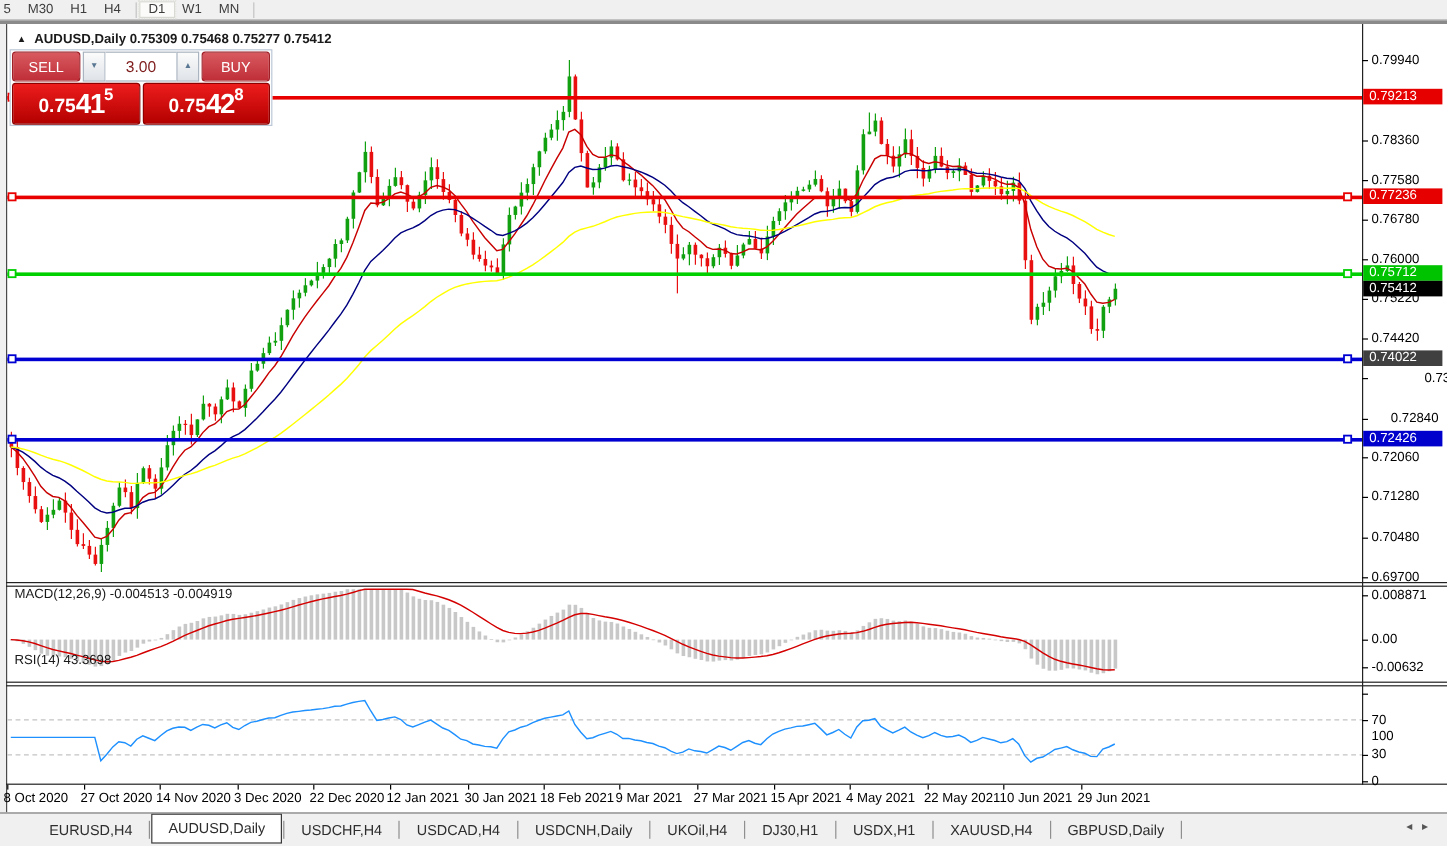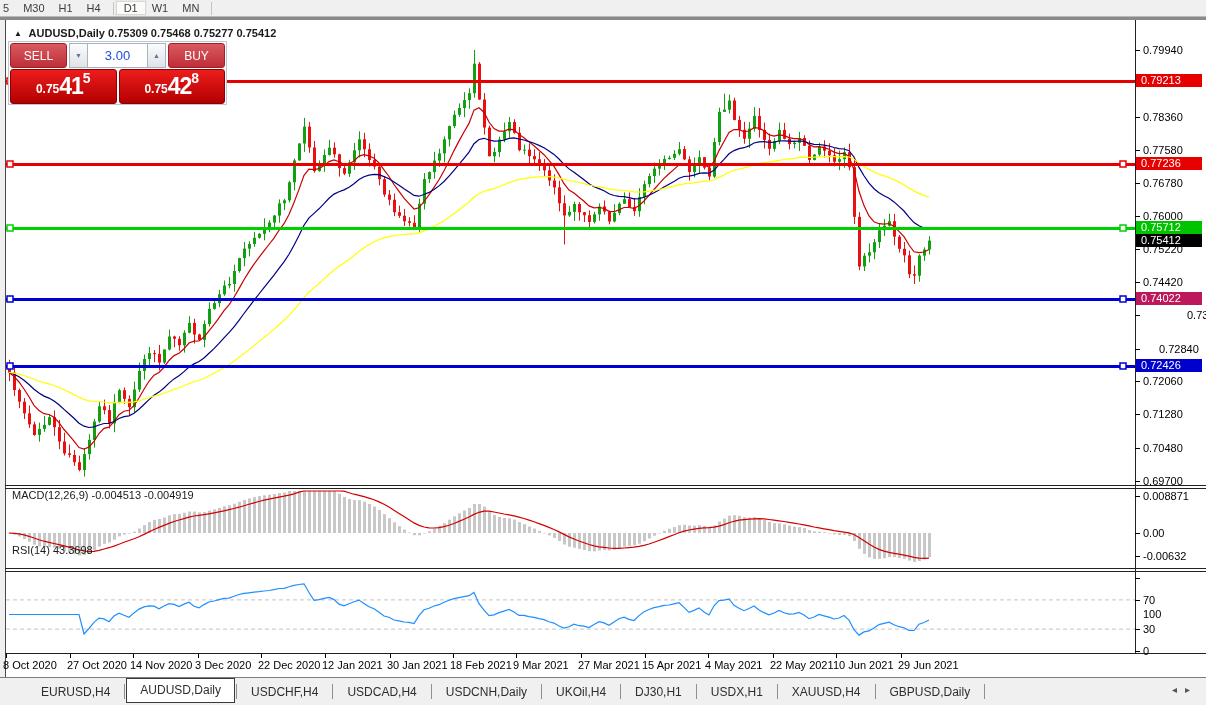--- a/index.html
+++ b/index.html
@@ -36,26 +36,26 @@
   
   .trade-panel{position:absolute;left:8px;top:41px;width:219px;height:64px;z-index:10;
                background:#fdfdfd;border:1px solid #bcc7d8;box-sizing:border-box;padding:1px;}
   .tp-row1{display:flex;height:25px;gap:2px;}
   .tp-btn{width:57px;height:25px;border-radius:3px;color:#fff;font-size:12px;display:flex;align-items:center;
           justify-content:center;background:linear-gradient(#d85a60,#bf2e38);border:1px solid #a02028;box-sizing:border-box;cursor:pointer;}
   .tp-spin{flex:1;display:flex;height:25px;}
   .tp-arrow{width:19px;height:25px;background:linear-gradient(#fbfbfb,#dfe3e8);border:1px solid #aab4c0;
             box-sizing:border-box;display:flex;align-items:center;justify-content:center;font-size:7px;color:#5a7894;cursor:pointer;}
   .tp-vol{flex:1;background:#fff;border-top:1px solid #aab4c0;border-bottom:1px solid #aab4c0;
-          font-size:13px;color:#1d4ed8;display:flex;align-items:center;justify-content:center;}
+          font-size:13px;color:#7f1d1d;display:flex;align-items:center;justify-content:center;}
   .tp-row2{display:flex;height:35px;gap:2px;margin-top:1px;}
   .tp-quote{flex:1;border-radius:3px;background:linear-gradient(#ed1c1c,#b30000);border:1px solid #8e0000;
             box-sizing:border-box;color:#fff;display:flex;align-items:flex-end;justify-content:center;
             padding-bottom:2px;cursor:pointer;}
-  .tp-quote .small{font-size:12px;font-weight:bold;line-height:24px;}
+  .tp-quote .small{font-size:16px;font-weight:bold;line-height:24px;}
   .tp-quote .big{font-size:23px;font-weight:bold;line-height:29px;letter-spacing:-1px;}
   .tp-quote .sup{font-size:14px;font-weight:bold;line-height:14px;align-self:flex-start;margin-top:1px;}
   
   .tabbar{position:absolute;left:0;top:677px;width:1206px;height:28px;background:#f0f0f0;
           border-top:1px solid #7d7d7d;display:flex;align-items:center;font-size:12px;color:#2e2e2e;padding-left:28px;box-sizing:border-box;}
   .tab{padding:3px 13px;white-space:nowrap;cursor:pointer;}
   .tab.active{background:#fff;border:1px solid #3a3a3a;margin-top:-3px;padding:4px 13px 5px 13px;}
   .tab-sep{width:1px;height:15px;background:#8f8f8f;margin:0 1px;}
   .tab-arrows{position:absolute;right:8px;top:684px;font-size:10px;color:#555;letter-spacing:8px;}
 </style>
@@ -731,21 +731,21 @@
     <div class="tick-dash" style="top: 414px;"></div>
     <div class="tick-label" style="top: 408px;">0.71280</div>
     <div class="tick-dash" style="top: 448px;"></div>
     <div class="tick-label" style="top: 442px;">0.70480</div>
     <div class="tick-dash" style="top: 481px;"></div>
     <div class="tick-label" style="top: 475px;">0.69700</div>
     <div class="price-badge" style="top: 74px; background: rgb(230, 0, 0);">0.79213</div>
     <div class="price-badge" style="top: 157px; background: rgb(230, 0, 0);">0.77236</div>
     <div class="price-badge" style="top: 221px; background: rgb(0, 195, 0);">0.75712</div>
     <div class="price-badge" style="top: 234px; background: rgb(0, 0, 0);">0.75412</div>
-    <div class="price-badge" style="top: 292px; background: #be185d;">0.74022</div>
+    <div class="price-badge" style="top: 292px; background: #404040;">0.74022</div>
     <div class="price-badge" style="top: 359px; background: rgb(0, 0, 205);">0.72426</div>
   </div>
 <div id="indicator-axes">
     <div class="tick-dash" style="top: 496px;"></div>
     <div class="tick-label" style="top: 490px;">0.008871</div>
     <div class="tick-dash" style="top: 533px;"></div>
     <div class="tick-label" style="top: 527px;">0.00</div>
     <div class="tick-dash" style="top: 556px;"></div>
     <div class="tick-label" style="top: 550px;">-0.00632</div>
     <div class="tick-dash" style="top: 578px;"></div>

